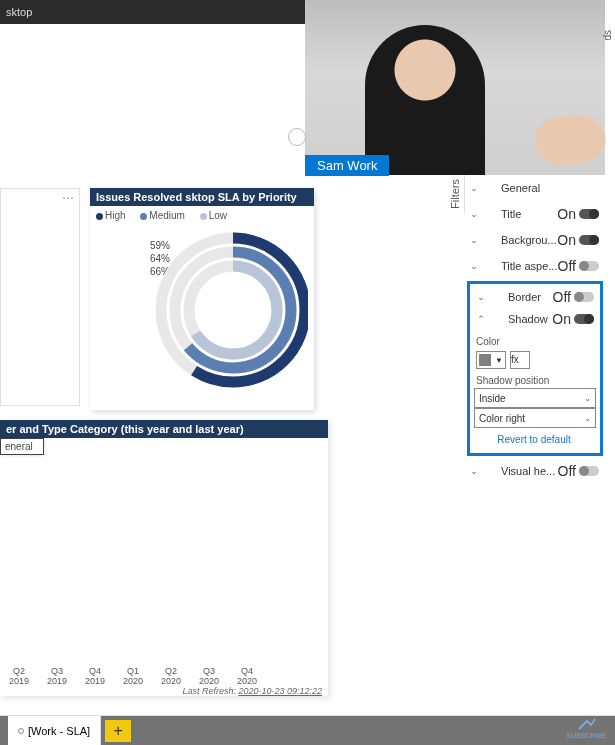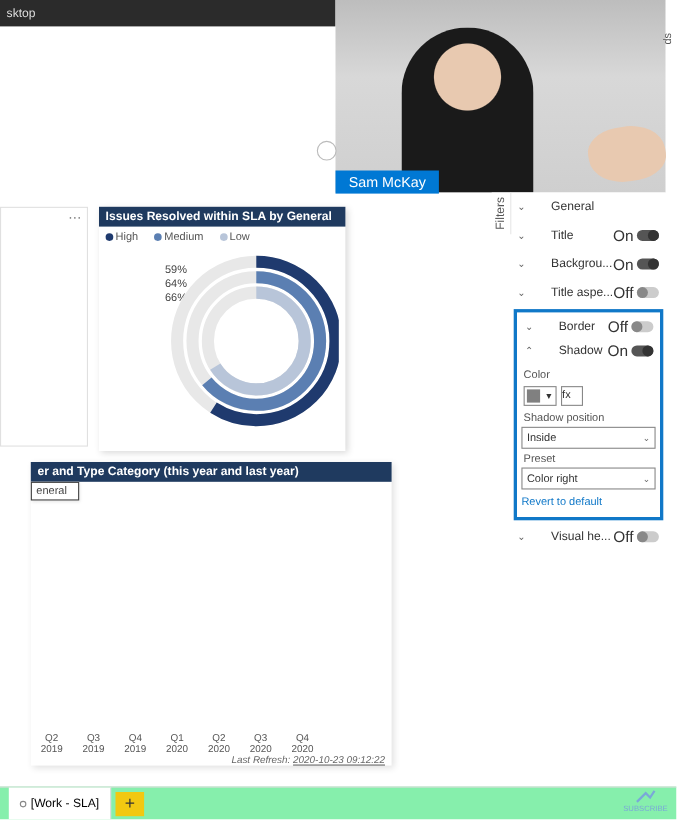--- a/index.html
+++ b/index.html
@@ -34,52 +34,52 @@
   .shadow-box { border:3px solid #1078c8; margin:2px; padding:4px 4px 6px 4px;}
   .shadow-box .fp-row { padding:4px 2px;}
   .sub-label { font-size:10px; color:#555; padding:4px 2px 2px 2px;}
   .color-row { display:flex; gap:4px; padding:2px;}
   .color-swatch { width:30px; height:18px; border:1px solid #888; display:flex; align-items:center; justify-content:space-between; padding:0 2px;}
   .color-swatch .sw { width:12px; height:12px; background:#808080;}
   .color-swatch .dd { font-size:8px; color:#333;}
   .fx-btn { width:20px; height:18px; border:1px solid #888; font-size:10px; text-align:left; line-height:16px; font-family:serif;}
   .dropdown { width:100%; height:20px; border:1px solid #888; font-size:10px; padding:0 4px; display:flex; align-items:center; justify-content:space-between; background:#fff;}
   .dropdown .dd { font-size:8px; color:#666;}
-  .revert { text-align:left; font-size:10px; color:#1078c8; padding:6px 2px 2px 0; cursor:pointer;}
+  .revert { text-align:center; font-size:10px; color:#1078c8; padding:6px 2px 2px 0; cursor:pointer;}
 
   
   .card { position:absolute; background:#fff; }
   .sla-card { left:90px; top:188px; width:224px; height:222px; box-shadow:2px 2px 6px rgba(0,0,0,0.15); }
   .card-header { background:#1f3a5f; color:#fff; font-size:11px; font-weight:600; padding:3px 6px;}
   .legend { font-size:10px; color:#555; padding:4px 6px;}
   .legend span { margin-right:6px;}
   .legend .dot { display:inline-block; width:7px; height:7px; border-radius:50%; margin-right:2px; vertical-align:middle;}
   .donut-wrap { position:relative; width:100%; height:180px;}
   .donut-wrap svg { position:absolute; right:6px; top:0;}
   .pct-labels { position:absolute; left:60px; top:14px; font-size:10px; color:#444; text-align:right; line-height:13px;}
 
   
   .peek-card { left:0; top:188px; width:80px; height:218px; border:1px solid #e0e0e0;}
   .peek-dots { position:absolute; right:4px; top:2px; font-size:12px; color:#888; letter-spacing:1px;}
 
   
-  .bar-card { position:absolute; left:0; top:420px; width:328px; height:276px; background:#fff; box-shadow:2px 2px 6px rgba(0,0,0,0.12);margin-left:28px;}
+  .bar-card { position:absolute; left:0; top:420px; width:328px; height:276px; background:#fff; box-shadow:2px 2px 6px rgba(0,0,0,0.12);}
   .bar-title { background:#1f3a5f; color:#fff; font-size:11px; font-weight:600; padding:3px 6px; white-space:nowrap; overflow:hidden;}
   .general-tag { position:absolute; left:0; top:18px; background:#fff; border:1px solid #404040; font-size:10px; padding:2px 10px 2px 4px; color:#444; box-shadow:1px 1px 3px rgba(0,0,0,0.1); z-index:2;}
   .bar-area { position:absolute; left:0; top:40px; right:0; bottom:28px;}
   .bars { display:flex; align-items:flex-end; height:100%; gap:8px; padding:0 4px;}
   .bar { width:30px; display:flex; flex-direction:column; justify-content:flex-end;}
   .seg { width:100%;}
   .axis { position:absolute; left:0; bottom:10px; right:0; display:flex; gap:8px; padding:0 4px; font-size:9px; color:#555;}
   .axis span { width:30px; text-align:center;}
   .refresh { position:absolute; right:6px; bottom:0; font-size:9px; color:#666; font-style:italic;}
   .refresh .ts { text-decoration:underline;}
 
   
-  .tab-bar { position:absolute; left:0; bottom:0; width:615px; height:30px; border-top:1px solid #ddd; background:#86efac; display:flex; align-items:center;}
+  .tab-bar { position:absolute; left:0; bottom:0; width:615px; height:30px; border-top:1px solid #ddd; background:#737373; display:flex; align-items:center;}
   .tab { display:flex; align-items:center; gap:4px; padding:0 10px; height:100%; font-size:11px; background:#fff; border-right:1px solid #ddd;}
   .tab .dot { width:6px; height:6px; border:1px solid #888; border-radius:50%;}
   .add-tab { width:26px; height:22px; background:#f2c811; color:#333; font-size:16px; text-align:center; line-height:22px; margin-left:4px; cursor:pointer;}
 
   .subscribe { position:absolute; right:8px; bottom:6px; font-size:7px; color:#7aa8d8; text-align:center;}
   .subscribe svg { display:block; margin:0 auto 1px;}
 
   
   .right-tab { position:absolute; right:0; top:28px; width:14px; font-size:10px; color:#555;}
   .right-tab span { writing-mode:vertical-rl; transform:rotate(180deg); display:block; padding:2px 1px;}
@@ -91,21 +91,21 @@
 
 <div class="titlebar">
   <span>sktop</span>
 </div>
 
 <div class="webcam">
   <div class="person"></div>
   <div class="hand"></div>
 </div>
 <div class="name-tag">
-  <span>Sam McKay</span>
+  <span>Sam Work</span>
 </div>
 
 <div class="round-btn"></div>
 
 <div class="right-tab">
   <span>ds</span>
 </div>
 
 <div class="filters-tab">
   <span>Filters</span>
@@ -185,21 +185,20 @@
         <span>fx</span>
       </div>
     </div>
 
     <div class="sub-label">Shadow position</div>
     <div class="dropdown">
       <span>Inside</span>
       <span class="dd">⌄</span>
     </div>
 
-    <div class="sub-label">Preset</div>
     <div class="dropdown">
       <span>Color right</span>
       <span class="dd">⌄</span>
     </div>
 
     <div class="revert">
       <span>Revert to default</span>
     </div>
   </div>
 
@@ -213,21 +212,21 @@
         </span>
     </span>
   </div>
 </div>
 
 <div class="card peek-card">
   <span class="peek-dots">⋯</span>
 </div>
 
 <div class="card sla-card">
-  <div class="card-header">Issues Resolved within SLA by General</div>
+  <div class="card-header">Issues Resolved sktop SLA by Priority</div>
   <div class="legend">
     <span><span class="dot" style="background:#1f3a6e"></span><span>High</span></span>
     <span><span class="dot" style="background:#5b7fb2"></span><span>Medium</span></span>
     <span><span class="dot" style="background:#b8c5d9"></span><span>Low</span></span>
   </div>
   <div class="donut-wrap">
     <div class="pct-labels" id="pct-labels">
         <div>59%</div>
         <div>64%</div>
         <div>66%</div>

